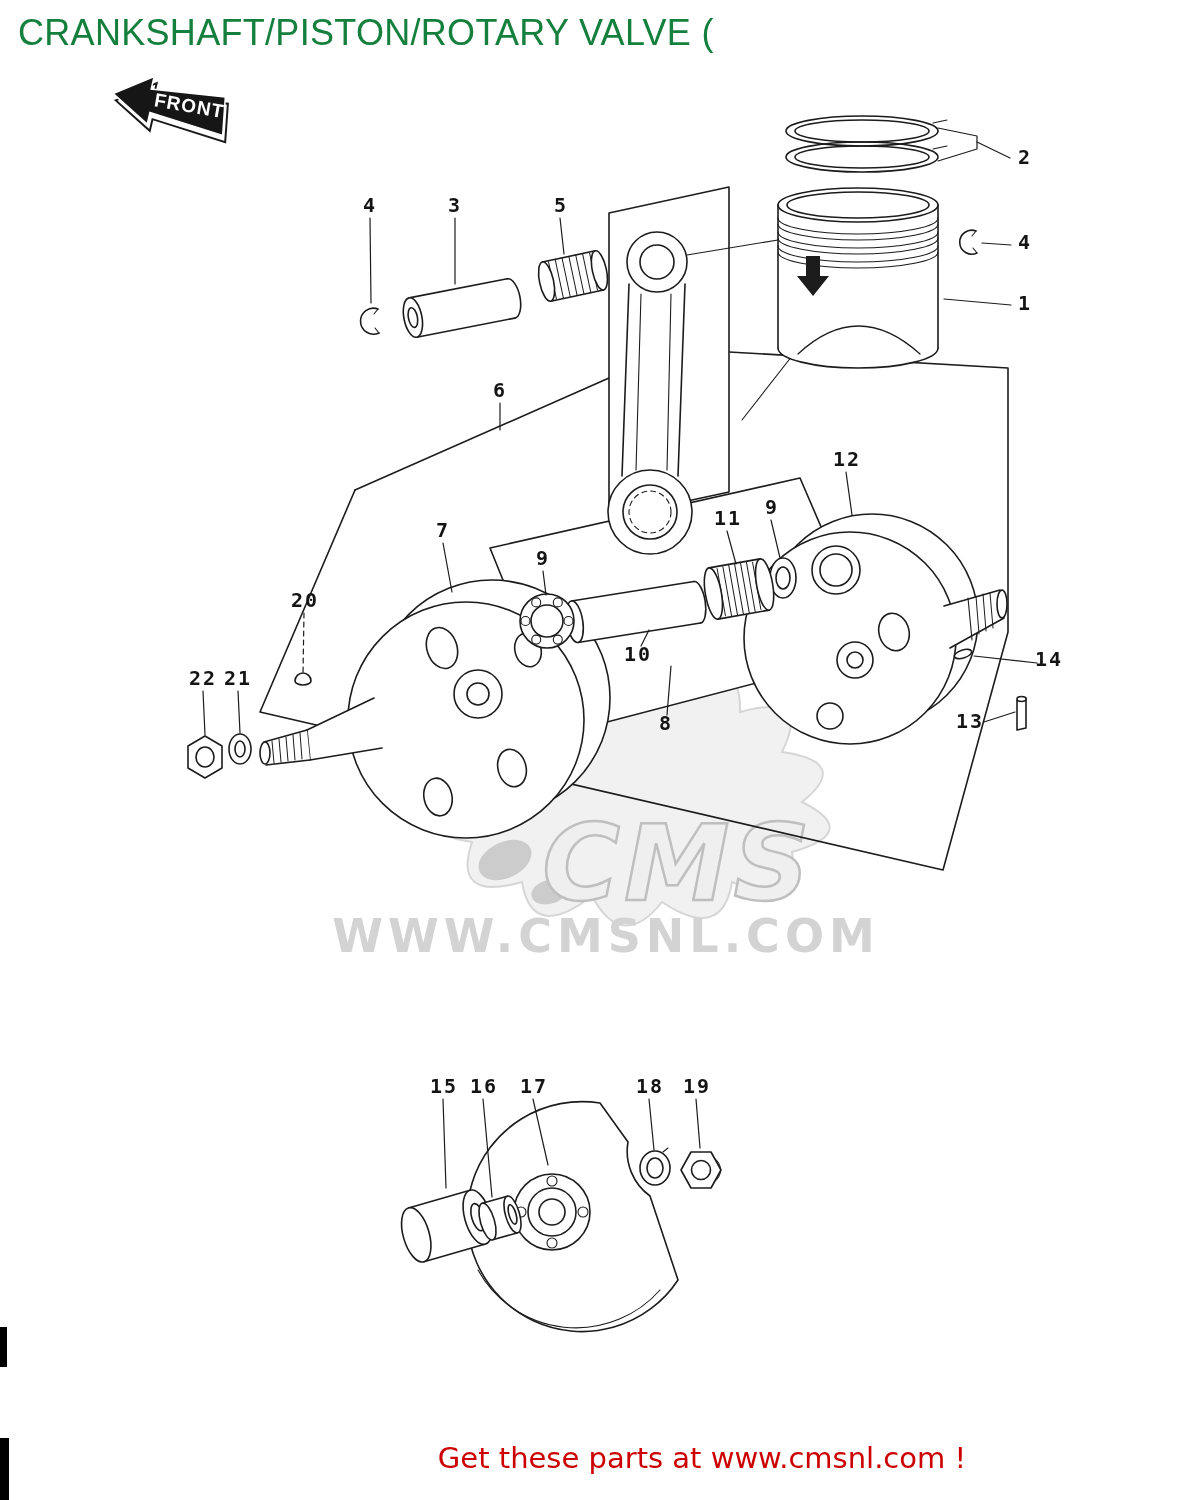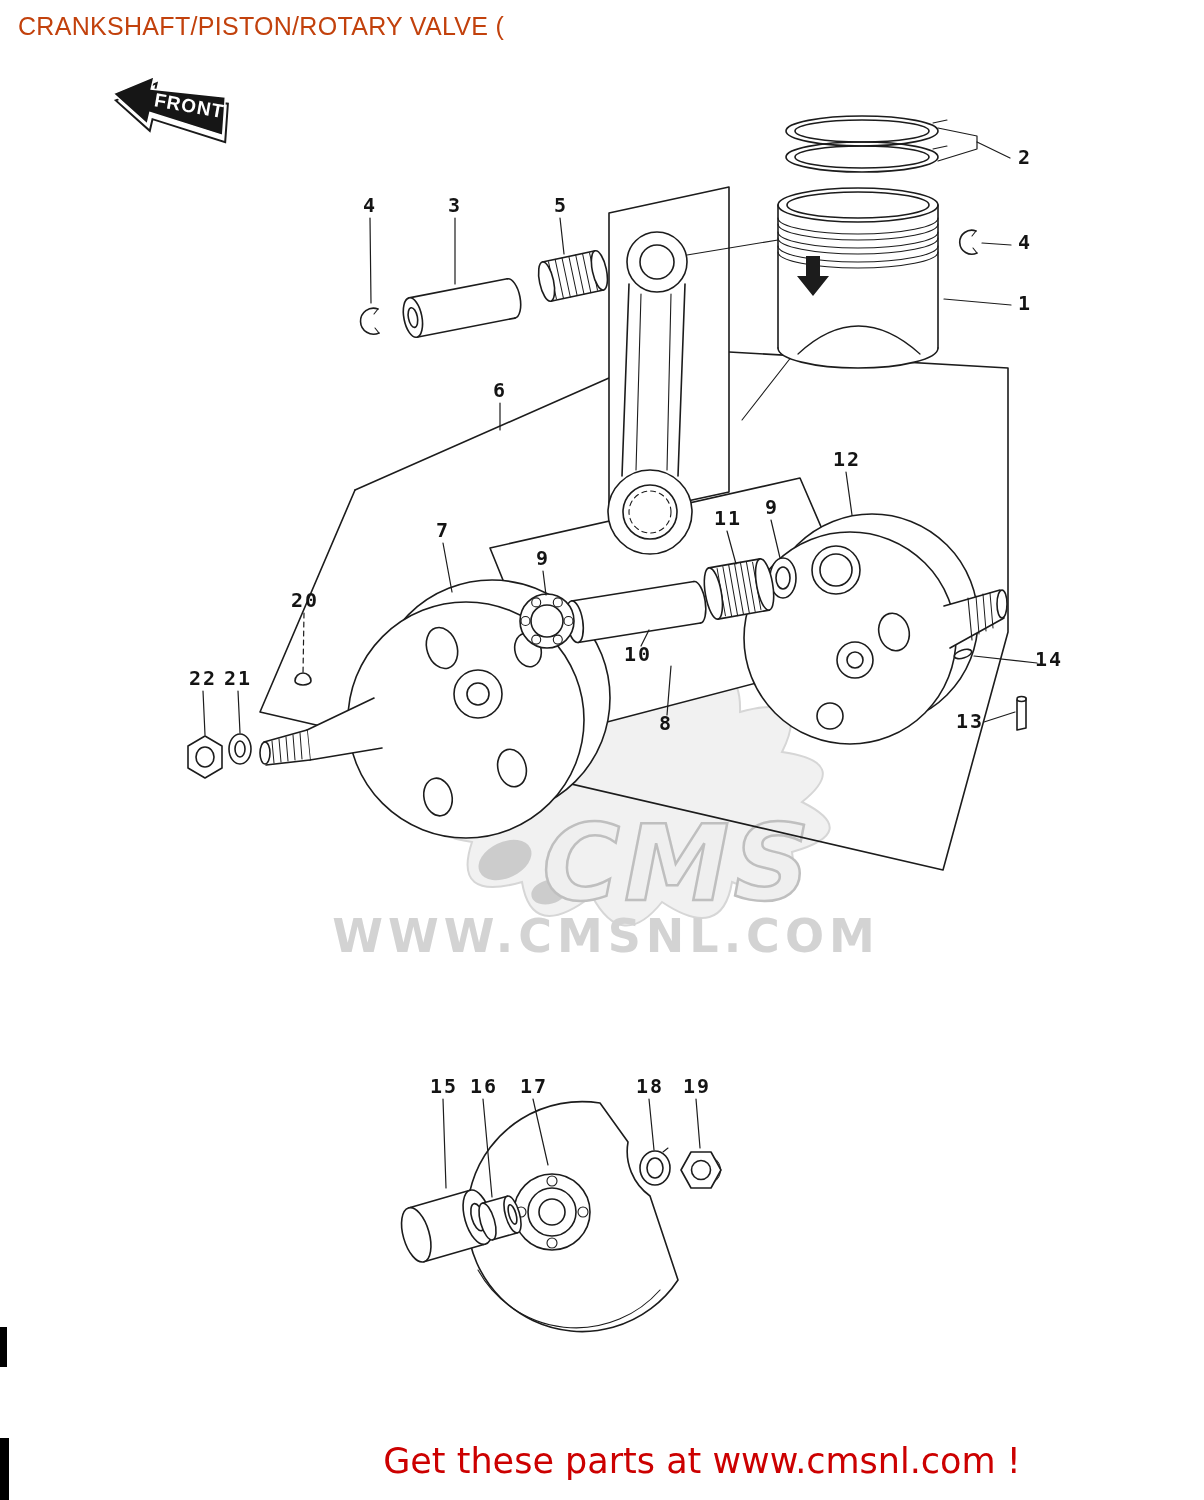--- a/index.html
+++ b/index.html
@@ -1,19 +1,19 @@
 <!DOCTYPE html>
 <html><head>
 <meta charset="utf-8">
 <style>
   html,body{margin:0;padding:0;background:#ffffff;}
   .page{position:relative;width:1204px;height:1500px;background:#ffffff;overflow:hidden;font-family:"Liberation Sans",sans-serif;}
-  .page-title{position:absolute;top:12px;left:18px;font-size:25px;color:#c2410c;letter-spacing:.3px;white-space:nowrap;text-align:center;}
+  .page-title{position:absolute;top:12px;left:18px;font-size:36px;color:#15803d;letter-spacing:.3px;white-space:nowrap;text-align:center;}
   .diagram-svg{position:absolute;top:0;left:0;}
-  .footer-promo{position:absolute;top:1441px;left:0;width:100%;box-sizing:border-box;padding-left:200px;text-align:center;font-size:35px;color:#cc0000;font-family:"DejaVu Sans","Liberation Sans",sans-serif;}
+  .footer-promo{position:absolute;top:1441px;left:0;width:100%;box-sizing:border-box;padding-left:200px;text-align:center;font-size:29px;color:#cc0000;font-family:"DejaVu Sans","Liberation Sans",sans-serif;}
   .edge-mark{position:absolute;left:0;background:#000;}
   .edge-mark.m1{top:1327px;width:7px;height:40px;}
   .edge-mark.m2{top:1438px;width:9px;height:62px;}
 </style>
 </head>
 <body>
 
 <div class="page">
   <div class="page-title">CRANKSHAFT/PISTON/ROTARY VALVE (</div>
 

